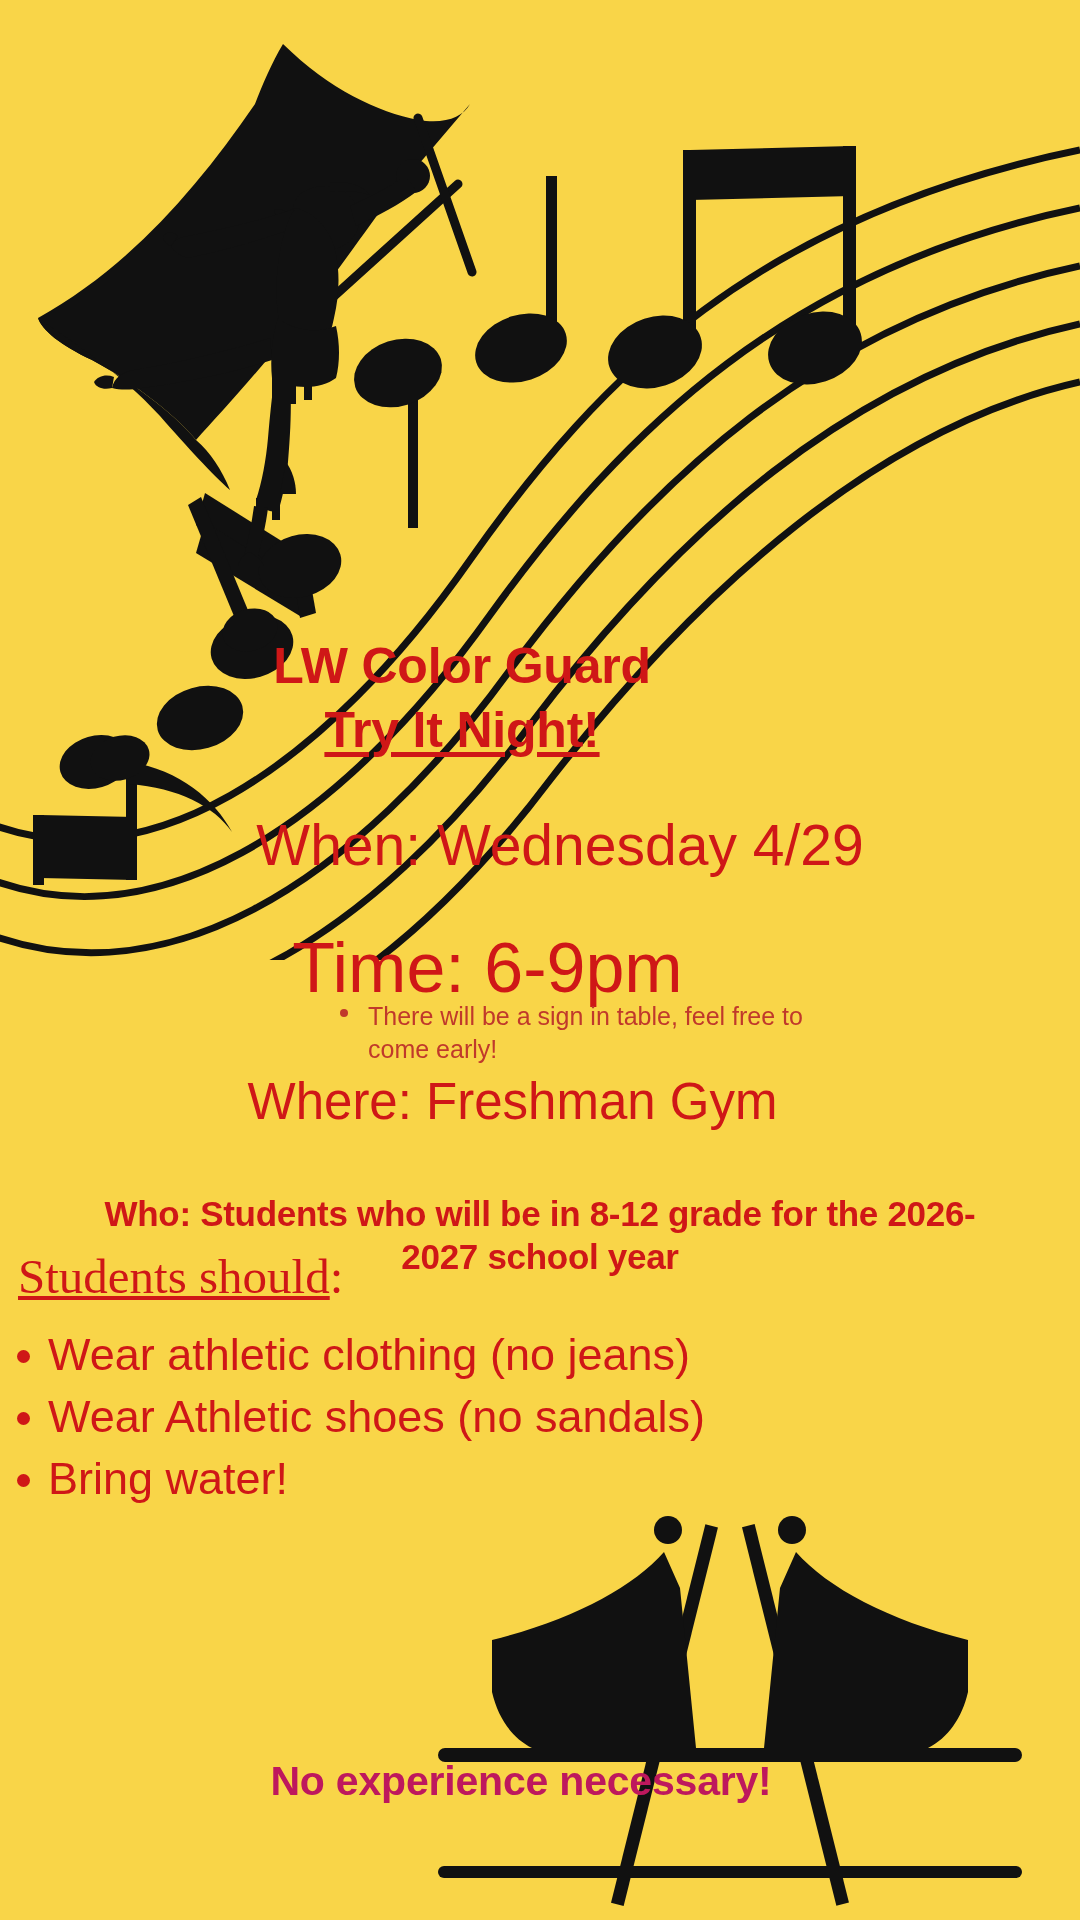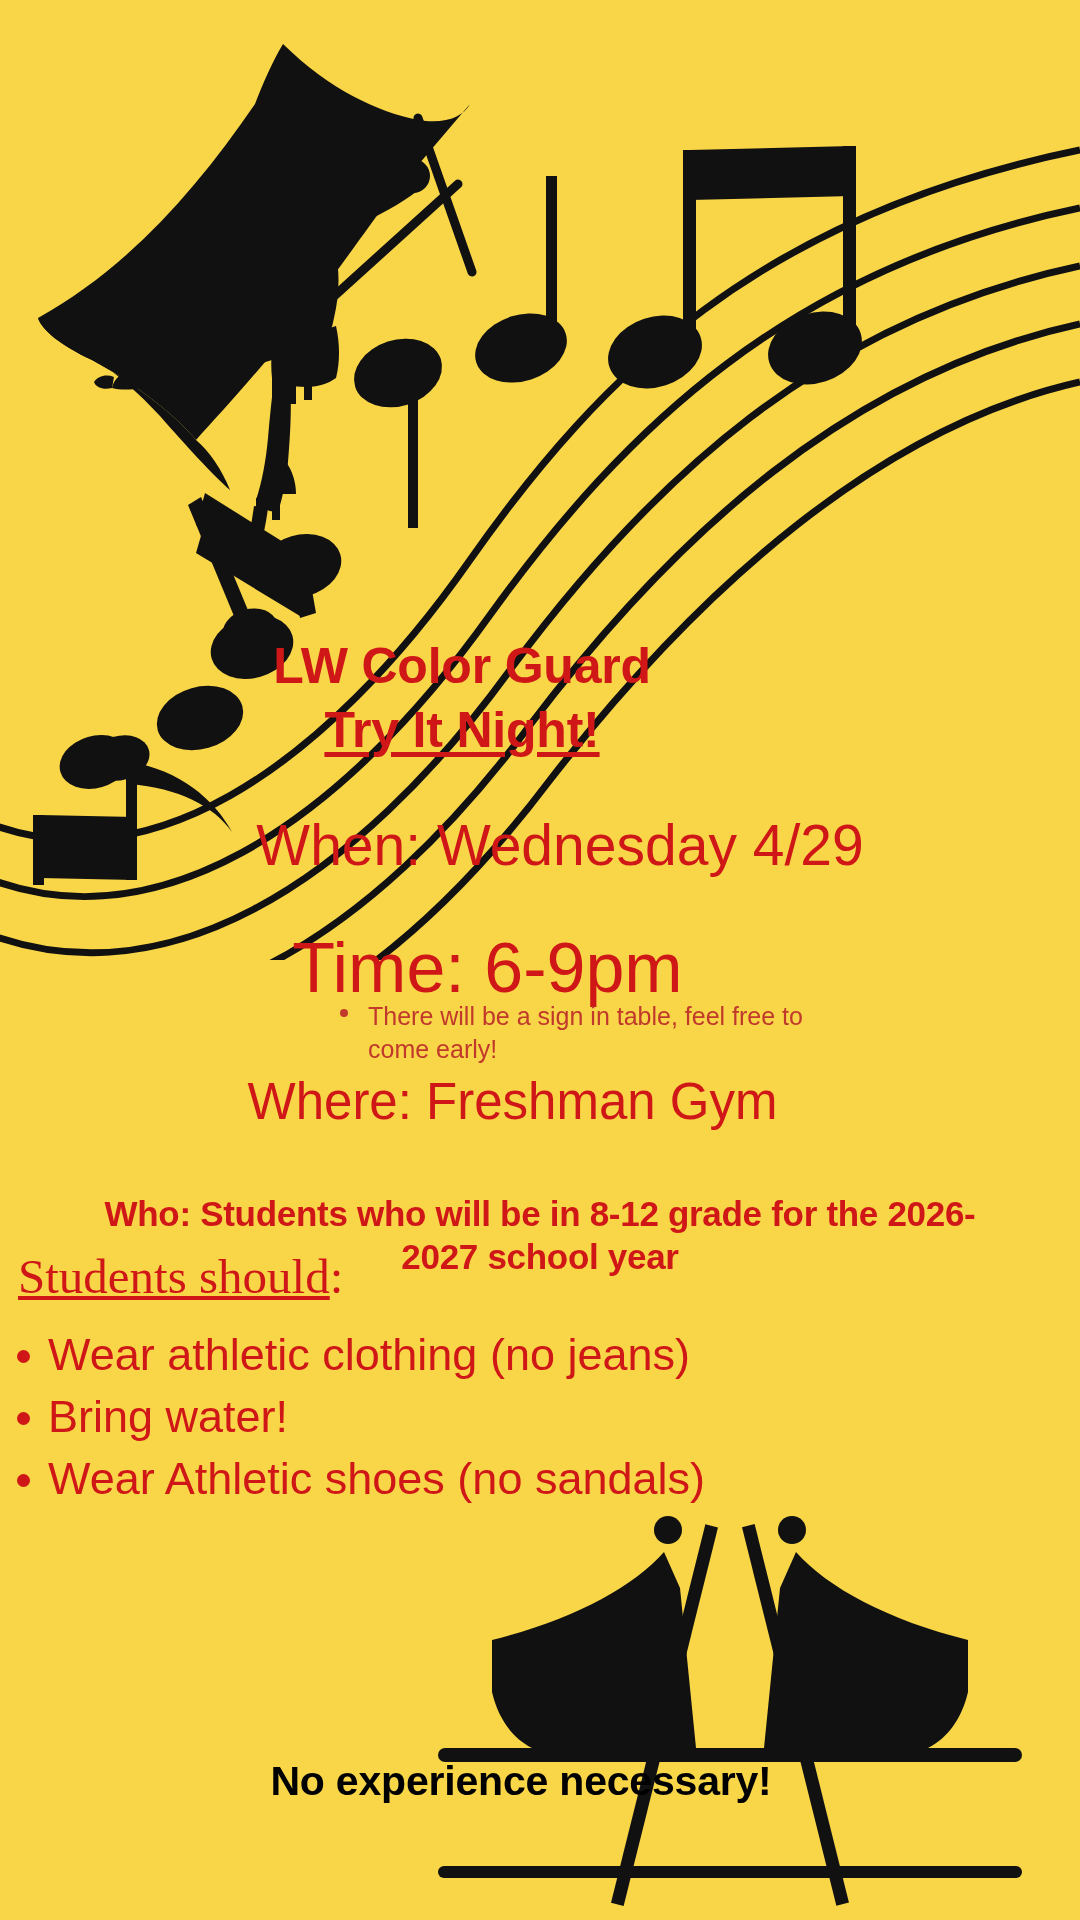--- a/index.html
+++ b/index.html
@@ -166,21 +166,21 @@
     width: 13px; height: 13px;
     border-radius: 50%;
     background: #cf1717;
   }
 
   .no-exp {
     position: absolute;
     left: 0; top: 1758px;
     width: 962px;
     text-align: center;
-    color: #000000;
+    color: #be185d;
     font-size: 41px;
     font-weight: bold;
     letter-spacing: -0.2px;
     padding-left: 80px;
     box-sizing: border-box;
   }
 </style>
 </head>
 <body>
 
@@ -354,24 +354,24 @@
       <span class="underlined">Students should</span><span>:</span>
     </div>
 
     <ul class="should-list">
       <li>
         <span class="dot"></span>
         <span>Wear athletic clothing (no jeans)</span>
       </li>
       <li>
         <span class="dot"></span>
-        <span>Bring water!</span>
+        <span>Wear Athletic shoes (no sandals)</span>
       </li>
       <li>
         <span class="dot"></span>
-        <span>Wear Athletic shoes (no sandals)</span>
+        <span>Bring water!</span>
       </li>
     </ul>
 
     <div class="no-exp">No experience necessary!</div>
 
   </div>
 </div>
 
 </body></html>

